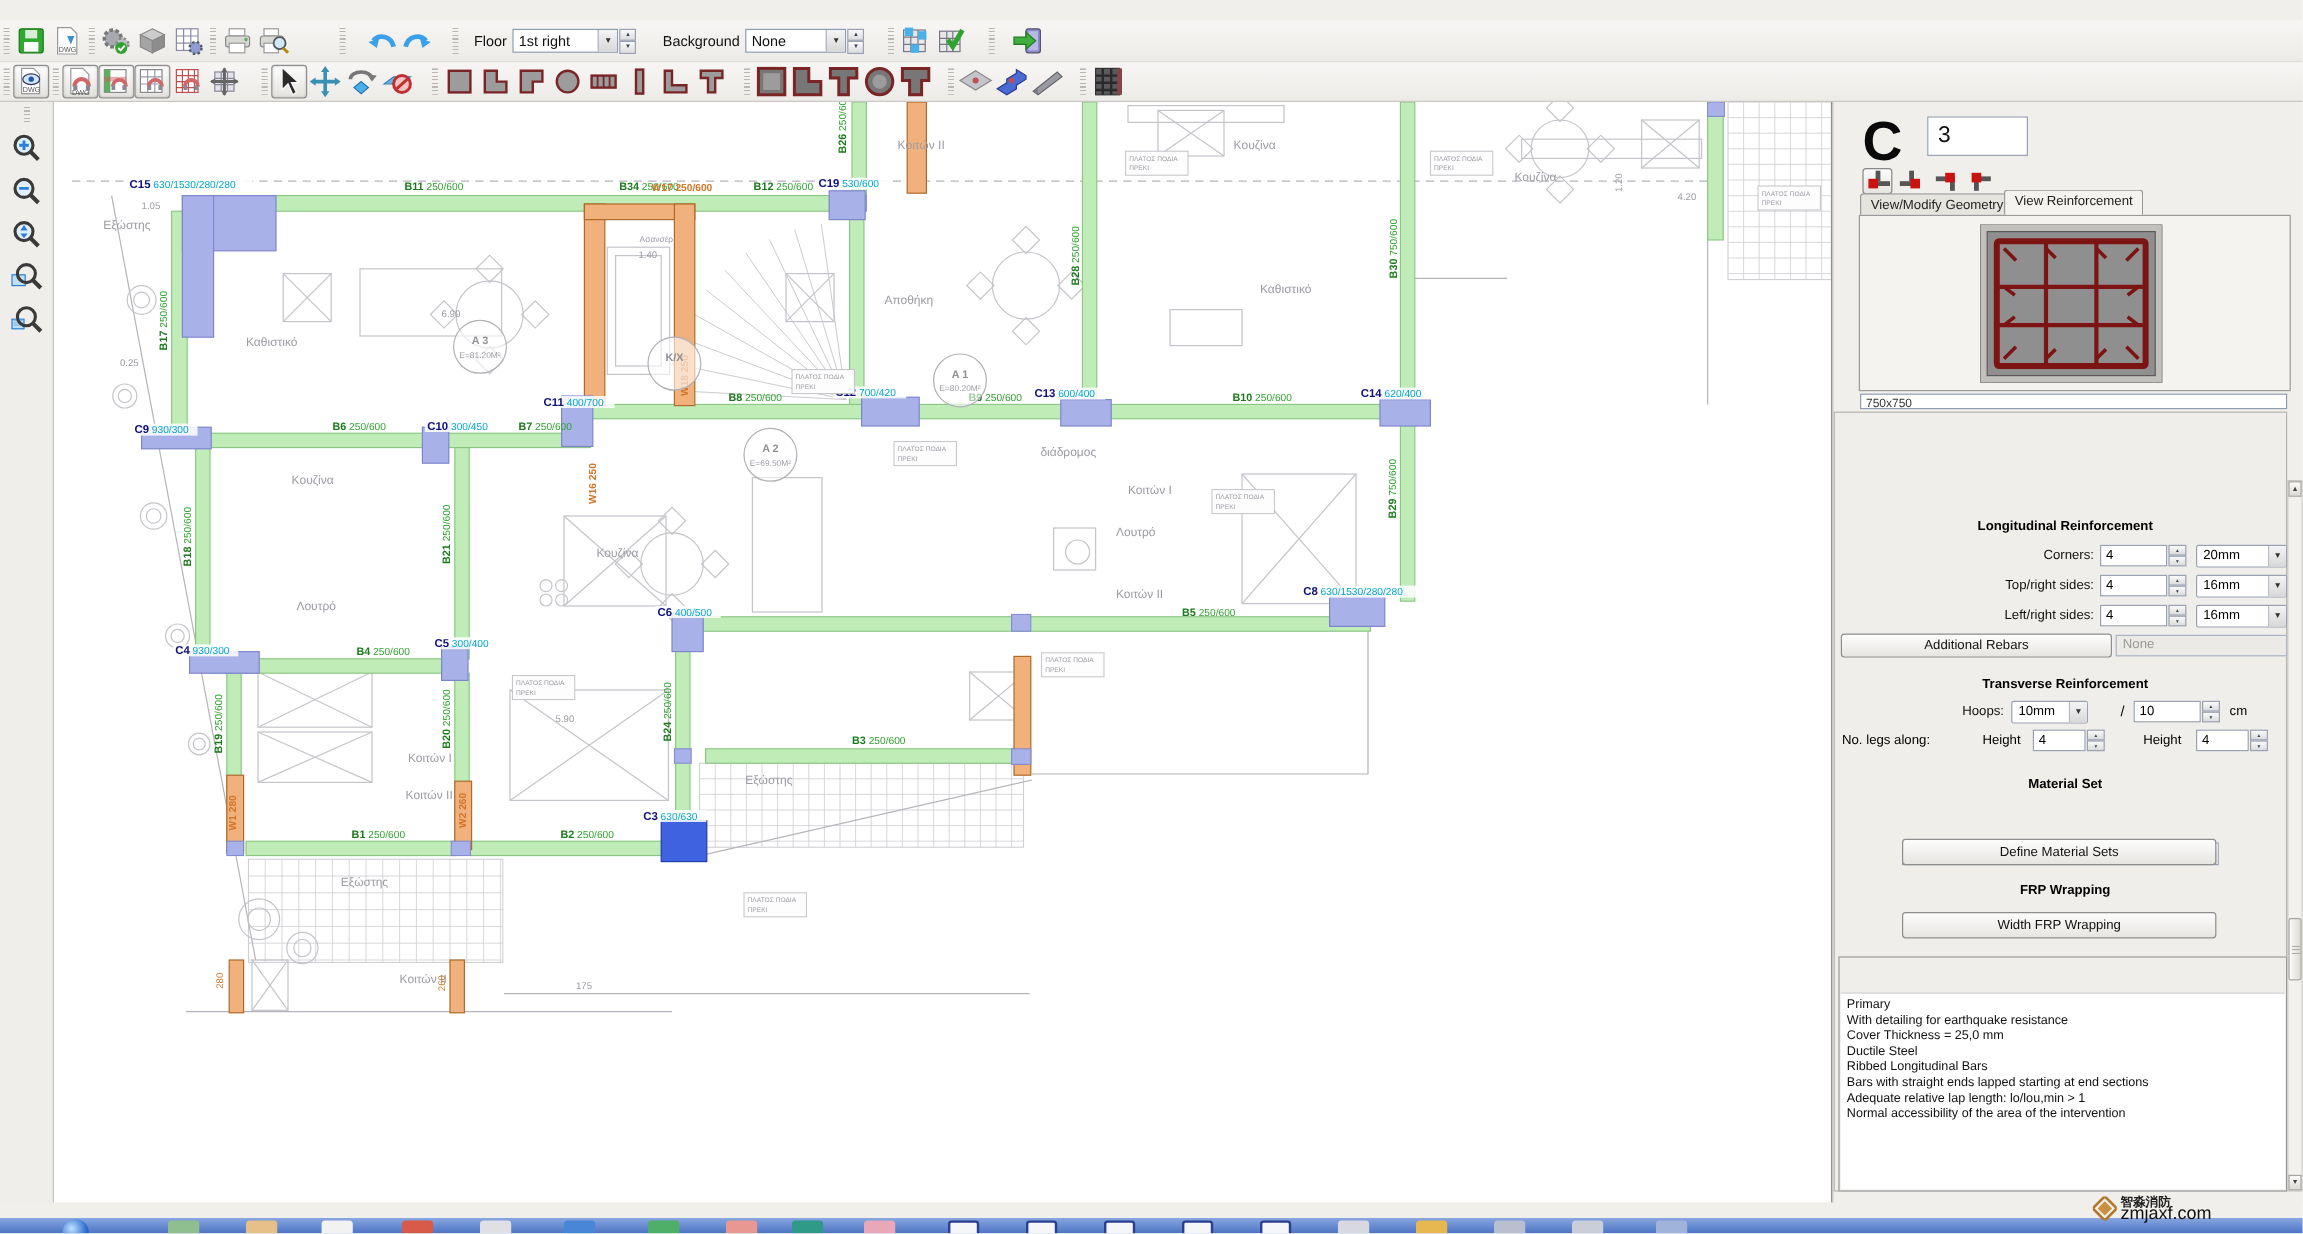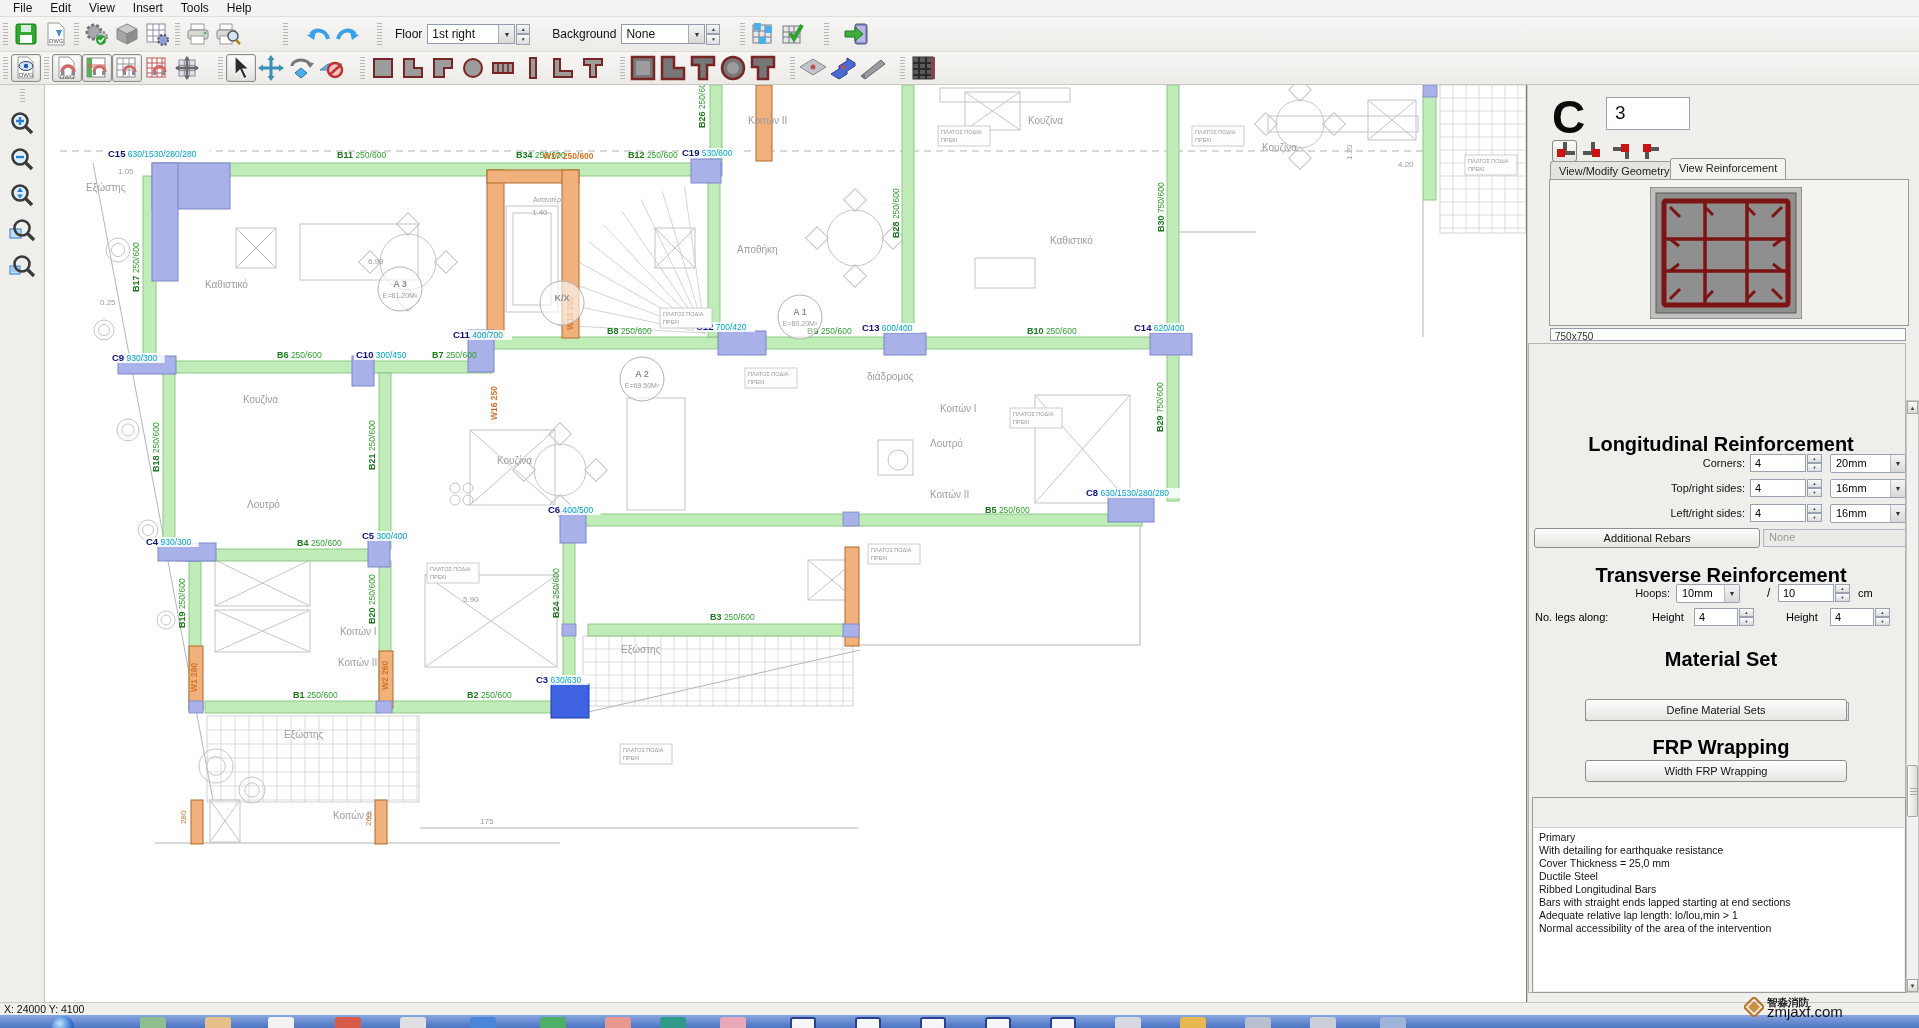--- a/index.html
+++ b/index.html
@@ -35,21 +35,21 @@
   #panel { position:absolute; left:1526px; top:85px; width:393px; height:917px; background:#f0efec; border-left:2px groove #cfcdc8; }
   .bigC { position:absolute; left:1552px; top:90px; font-size:46px; font-weight:bold; color:#0a0a0a; }
   .cnum { position:absolute; left:1606px; top:97px; width:84px; height:33px; background:#fff; border:1px solid #9aa2b2; font-size:19px; padding:4px 0 0 8px; color:#111; }
   .cicon { position:absolute; top:140px; width:25px; height:22px; display:flex; align-items:center; justify-content:center; }
   .cicon.sel { border:1px solid #888; border-radius:3px; background:linear-gradient(#fbfbfb,#e6e4e0); }
   .tab { position:absolute; font-size:11px; padding:3px 8px 0 8px; height:18px; color:#222; border:1px solid #9a9a9a; border-bottom:none; background:#e6e4df; border-radius:3px 3px 0 0; }
   .tab.active { background:#f4f3f0; height:21px; top:158px; z-index:2; }
   #sectionbox { position:absolute; left:1549px; top:179px; width:360px; height:147px; background:#f4f3f0; border:1px solid #9a9a9a; }
   #sizefield { position:absolute; left:1550px; top:328px; width:356px; height:13px; background:#fff; border:1px solid #8f9bb0; font-size:10px; color:#333; line-height:15px; padding-left:4px; overflow:hidden; }
   #scrollpane { position:absolute; left:1528px; top:343px; width:378px; height:650px; background:#efeeeb; border:1px solid #b5b3ae; }
-  .phead { position:absolute; left:1535px; width:372px; text-align:center; font-size:20px; font-weight:bold; color:#000; }
+  .phead { position:absolute; left:1535px; width:372px; text-align:center; font-size:11px; font-weight:bold; color:#000; }
   .prow { position:absolute; left:1535px; width:372px; height:19px; font-size:11px; }
   .plabel { position:absolute; left:0; width:210px; top:3px; text-align:right; color:#111; }
   .pinput { position:absolute; left:215px; width:56px; height:18px; background:#fff; border:1px solid #9aa2b2; padding:2px 0 0 4px; }
   .pspin { position:absolute; left:272px; width:15px; height:18px; display:flex; flex-direction:column; }
   .pspin div { flex:1; border:1px solid #9aa2b2; background:linear-gradient(#fafafa,#dcdcdc); font-size:4px; line-height:7px; text-align:center; color:#345; }
   .pdd { position:absolute; left:295px; width:76px; height:19px; background:#fff; border:1px solid #9aa2b2; border-radius:2px; display:flex; font-size:11px; }
   .pdd i { flex:1; font-style:normal; padding:2px 0 0 5px; }
   .pdd b { width:15px; font-size:7px; text-align:center; padding-top:5px; color:#333; background:linear-gradient(#f4f4f4,#d8d8d8); border-left:1px solid #b5bcc8; }
   .btn3d { position:absolute; background:linear-gradient(#fdfdfd,#e7e5e1); border:1px solid #8e8e8e; border-radius:3px; font-size:11px; text-align:center; color:#111; }
   .disabledfield { position:absolute; background:#ebeae7; border:1px solid #aab4c4; font-size:11px; color:#999; padding:1px 0 0 5px; }
@@ -71,28 +71,20 @@
   #watermark { position:absolute; left:1744px; top:997px; display:flex; align-items:center; z-index:50; }
   #watermark .wtxt { margin-left:3px; line-height:10px; }
   #watermark .cn { font-size:10.5px; font-weight:bold; color:#222; }
   #watermark .url { font-size:15px; color:#111; font-family:Liberation Sans, sans-serif; }
 </style>
 </head>
 <body>
 
 <div id="app">
 
-  <div id="menubar">
-      <span class="menu-item">File</span>
-      <span class="menu-item">Edit</span>
-      <span class="menu-item">View</span>
-      <span class="menu-item">Insert</span>
-      <span class="menu-item">Tools</span>
-      <span class="menu-item">Help</span>
-    </div>
 
   <div id="toolbar1">
     <div class="grip"></div>
     <div class="tbtn">
       <svg width="24" height="24">
           <rect x="2" y="2" width="20" height="20" rx="2" fill="#2faa2f" stroke="#187818"></rect>
           <rect x="7" y="3" width="10" height="7" fill="#d8ecd8"></rect>
           <rect x="6" y="13" width="12" height="8" fill="#fff"></rect>
         </svg>
     </div>
@@ -917,23 +909,20 @@
       <div>Bars with straight ends lapped starting at end sections</div>
       <div>Adequate relative lap length: lo/lou,min &gt; 1</div>
       <div>Normal accessibility of the area of the intervention</div>
     </div>
 
   <div id="vscroll"></div>
   <div class="sarrow" style="top:401px">▲</div>
   <div class="sarrow" style="top:979px">▼</div>
   <div id="sthumb"></div>
 
-  <div id="statusbar">
-    <span>X: 24000  Y: 4100</span>
-  </div>
 
   <div id="watermark">
     <svg width="20" height="20">
         <polygon points="10,0 20,10 10,20 0,10" fill="none" stroke="#b5762a" stroke-width="2.2"></polygon>
         <polygon points="10,4 16,10 10,16 4,10" fill="#c9913f"></polygon>
       </svg>
     <div class="wtxt">
       <div class="cn">智淼消防</div>
       <div class="url">zmjaxf.com</div>
     </div>

